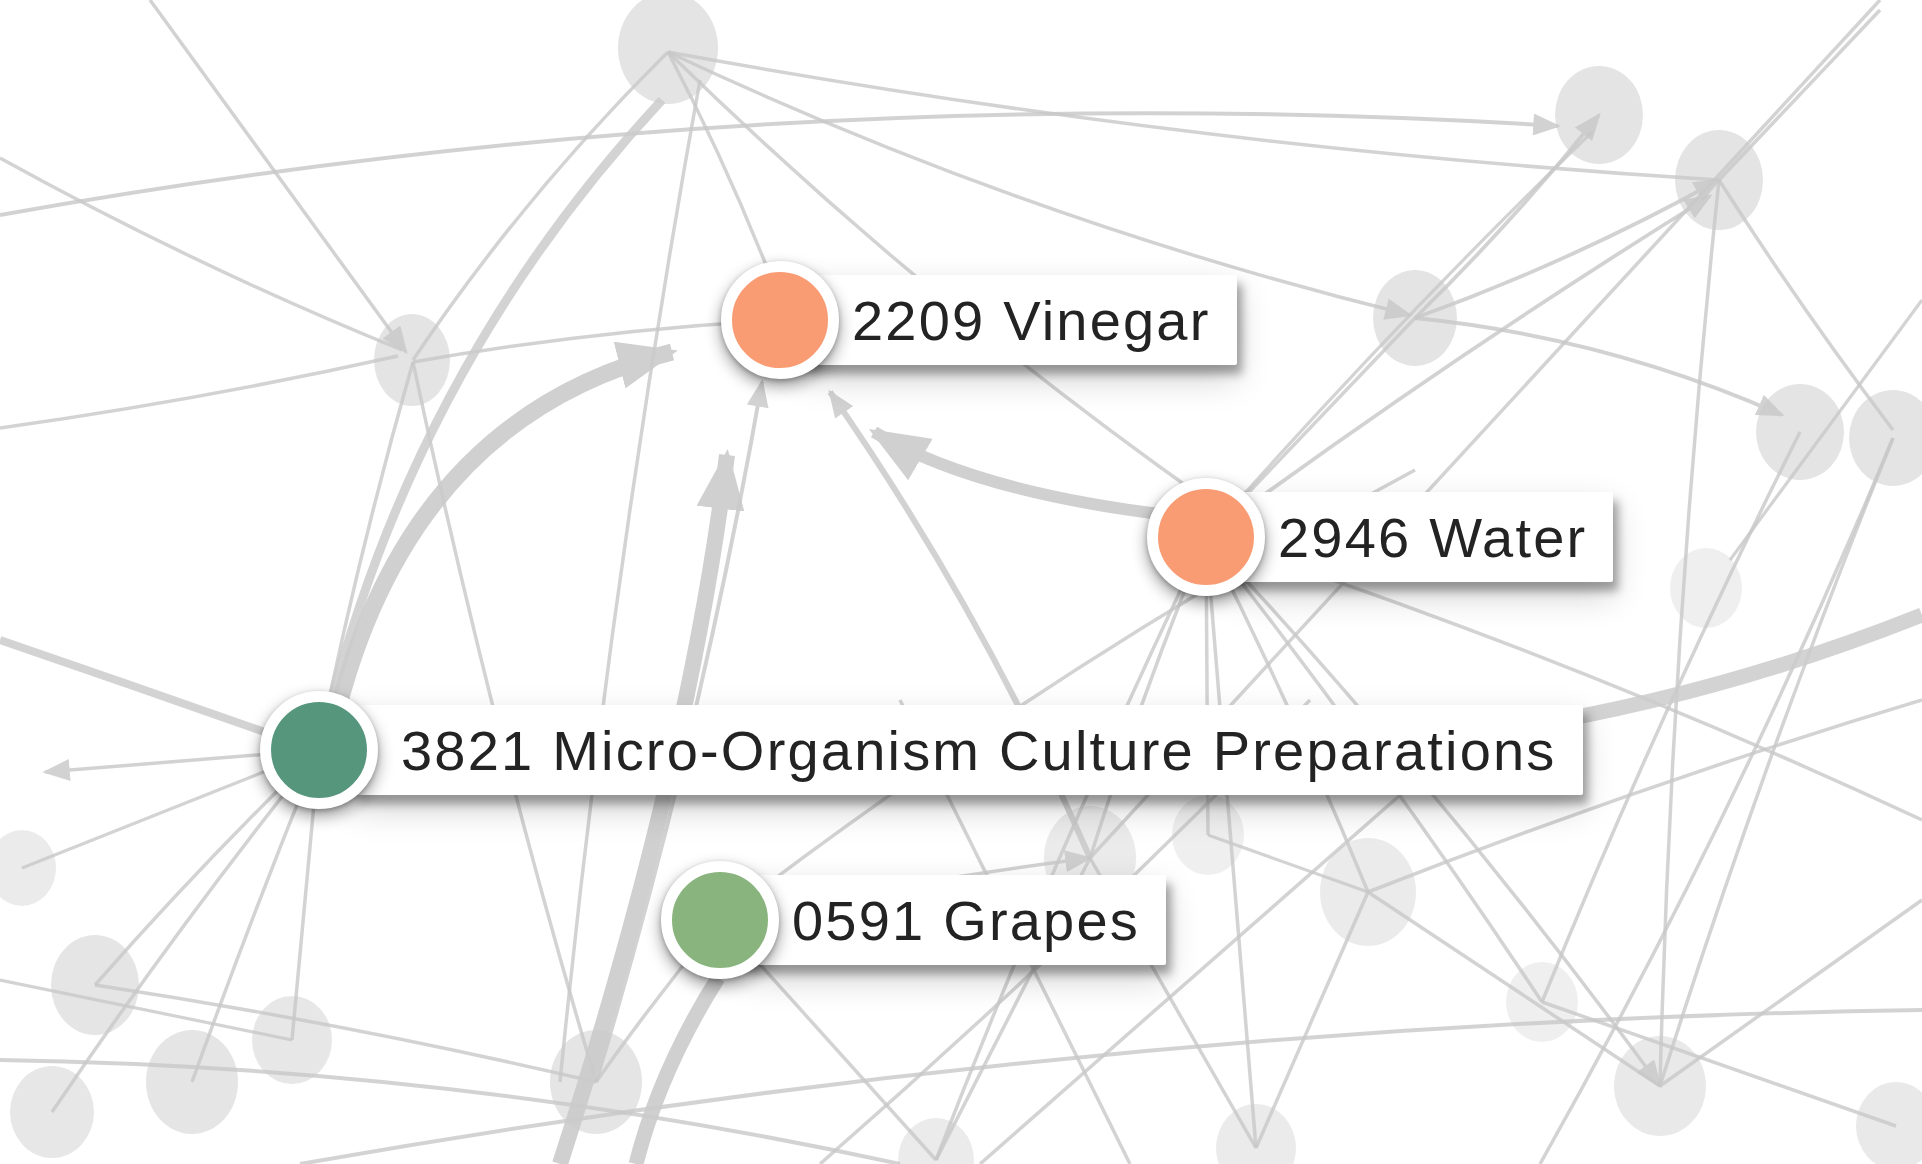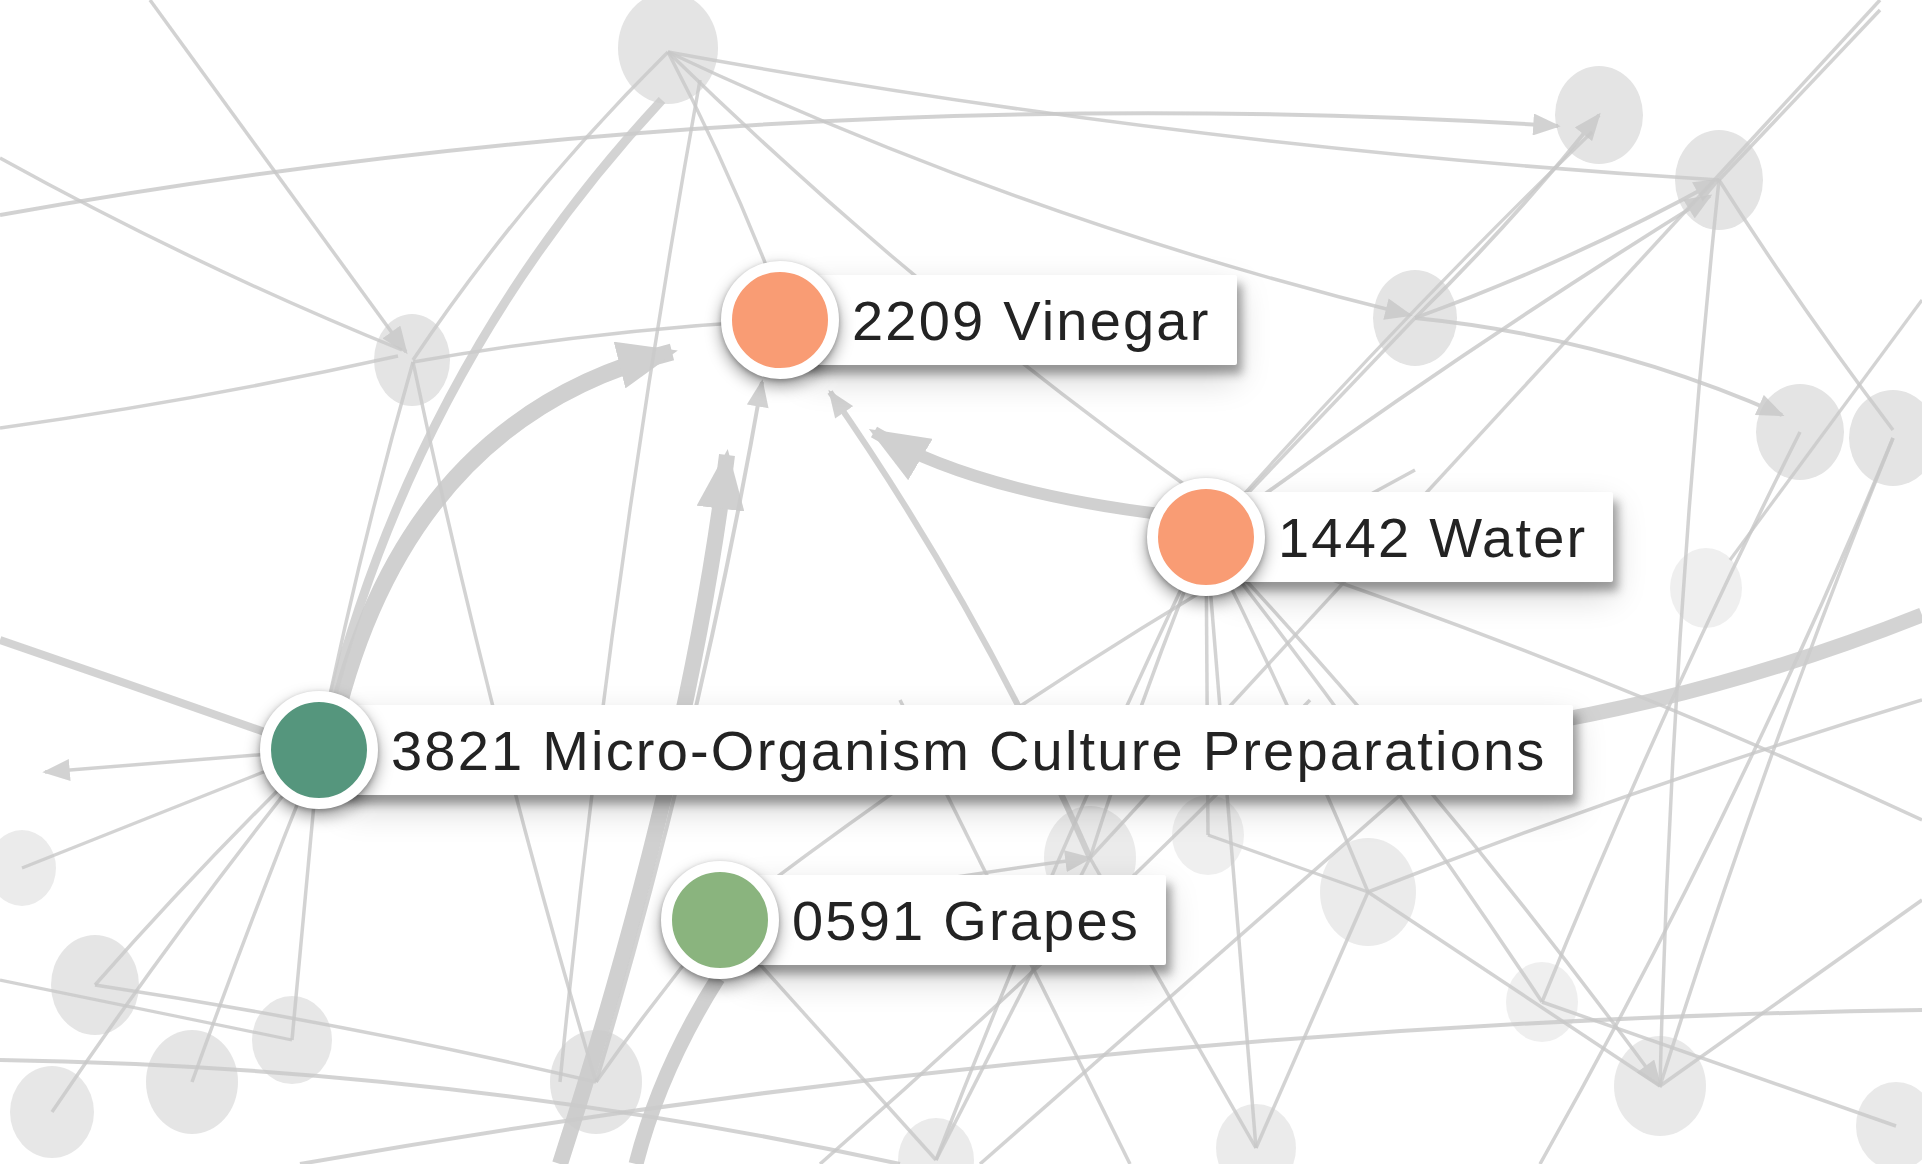--- a/index.html
+++ b/index.html
@@ -127,23 +127,23 @@
       <path d="M662,100 Q420,360 330,706" fill="none" stroke="#CBCBCB" stroke-width="9" opacity="0.85"></path>
       <path d="M0,640 Q140,688 276,736" fill="none" stroke="#CBCBCB" stroke-width="8" opacity="0.85"></path>
     </svg>
 
   <div>
     <span class="gnode-dot" id="dot-0" style="left: 721px; top: 261px; width: 118px; height: 118px; background: rgb(249, 156, 116);"></span>
     <div class="gnode-tag" id="tag-0" style="left: 804px; top: 275px;">2209 Vinegar</div>
   </div>
   <div>
     <span class="gnode-dot" id="dot-1" style="left: 1147px; top: 478px; width: 118px; height: 118px; background: rgb(249, 156, 116);"></span>
-    <div class="gnode-tag" id="tag-1" style="left: 1230px; top: 492px;">1442 Water</div>
+    <div class="gnode-tag" id="tag-1" style="left: 1230px; top: 492px;">2946 Water</div>
   </div>
   <div>
     <span class="gnode-dot" id="dot-2" style="left: 260px; top: 691px; width: 118px; height: 118px; background: rgb(85, 150, 125);"></span>
-    <div class="gnode-tag" id="tag-2" style="left: 343px; top: 705px;">3821 Micro-Organism Culture Preparations</div>
+    <div class="gnode-tag" id="tag-2" style="left: 353px; top: 705px;">3821 Micro-Organism Culture Preparations</div>
   </div>
   <div>
     <span class="gnode-dot" id="dot-3" style="left: 661px; top: 861px; width: 118px; height: 118px; background: rgb(138, 180, 126);"></span>
     <div class="gnode-tag" id="tag-3" style="left: 744px; top: 875px;">0591 Grapes</div>
   </div>
 </div>
 
 </body></html>

